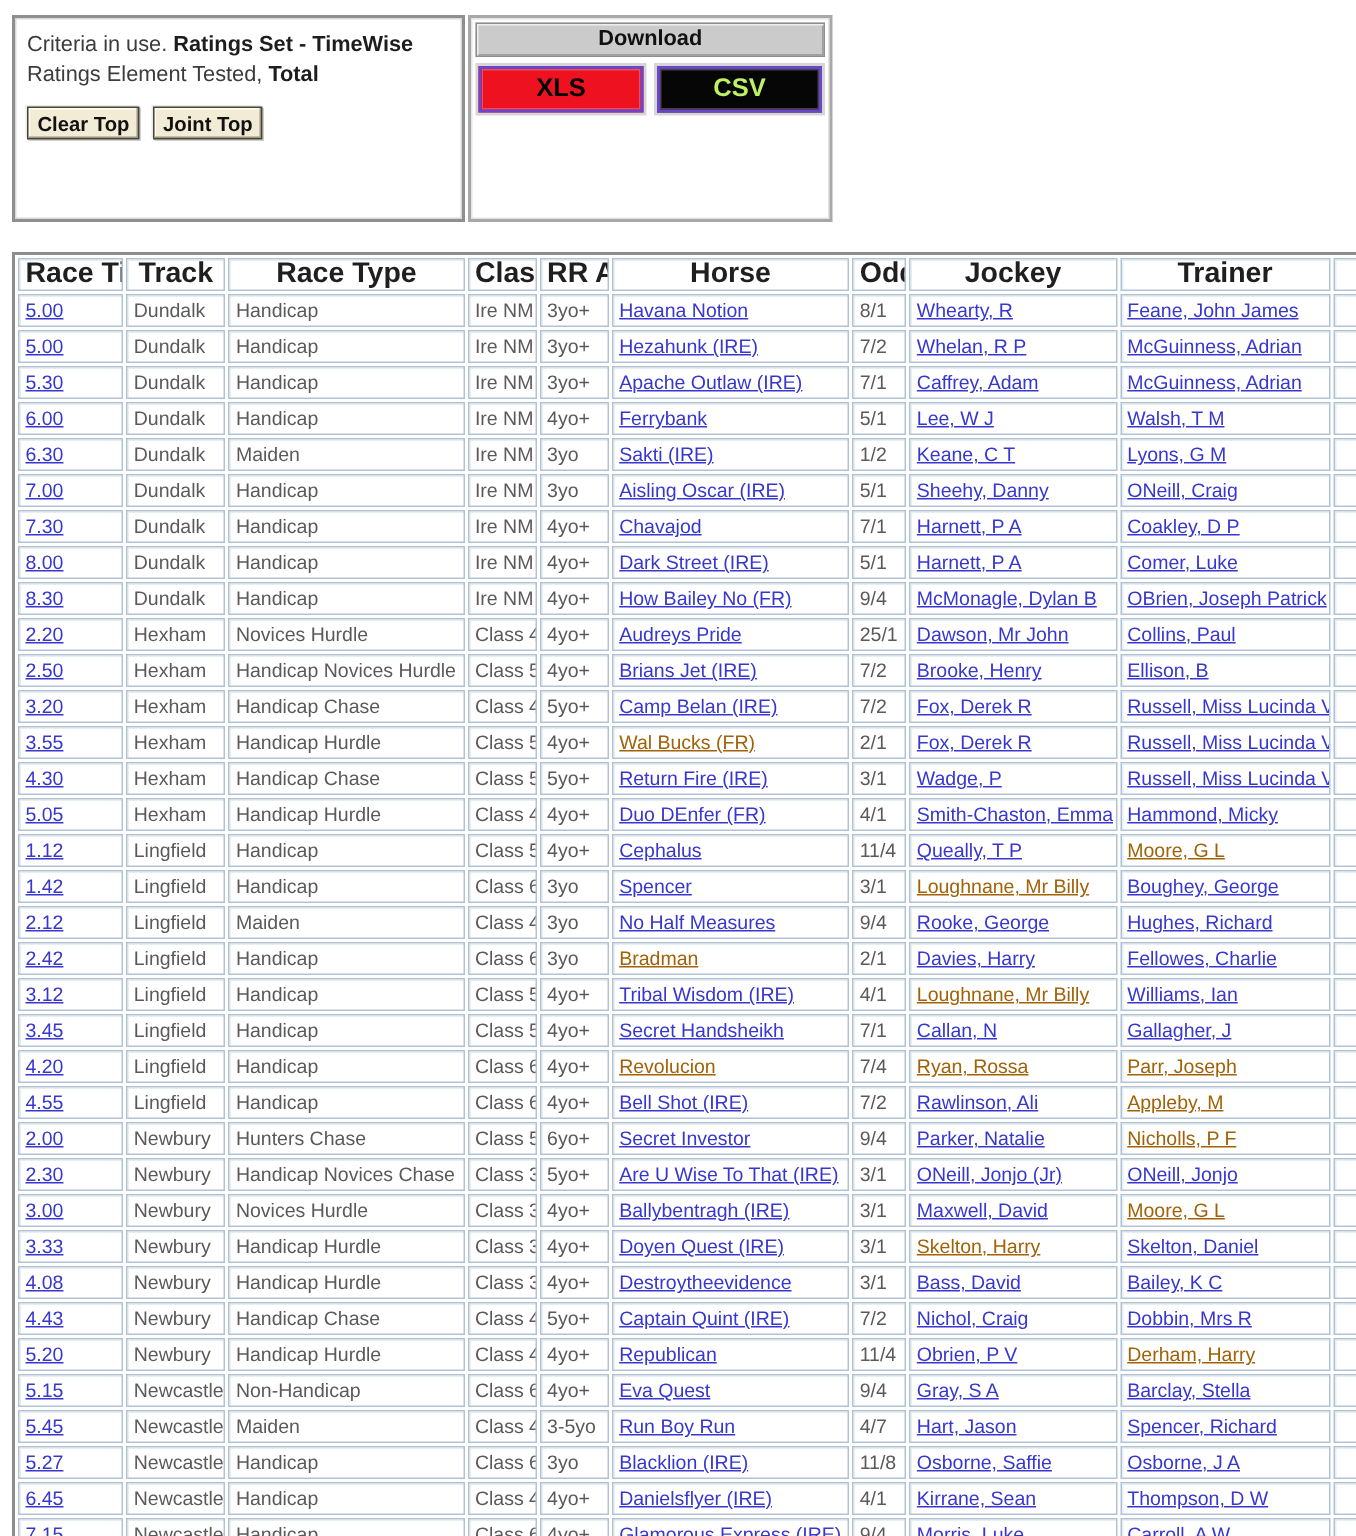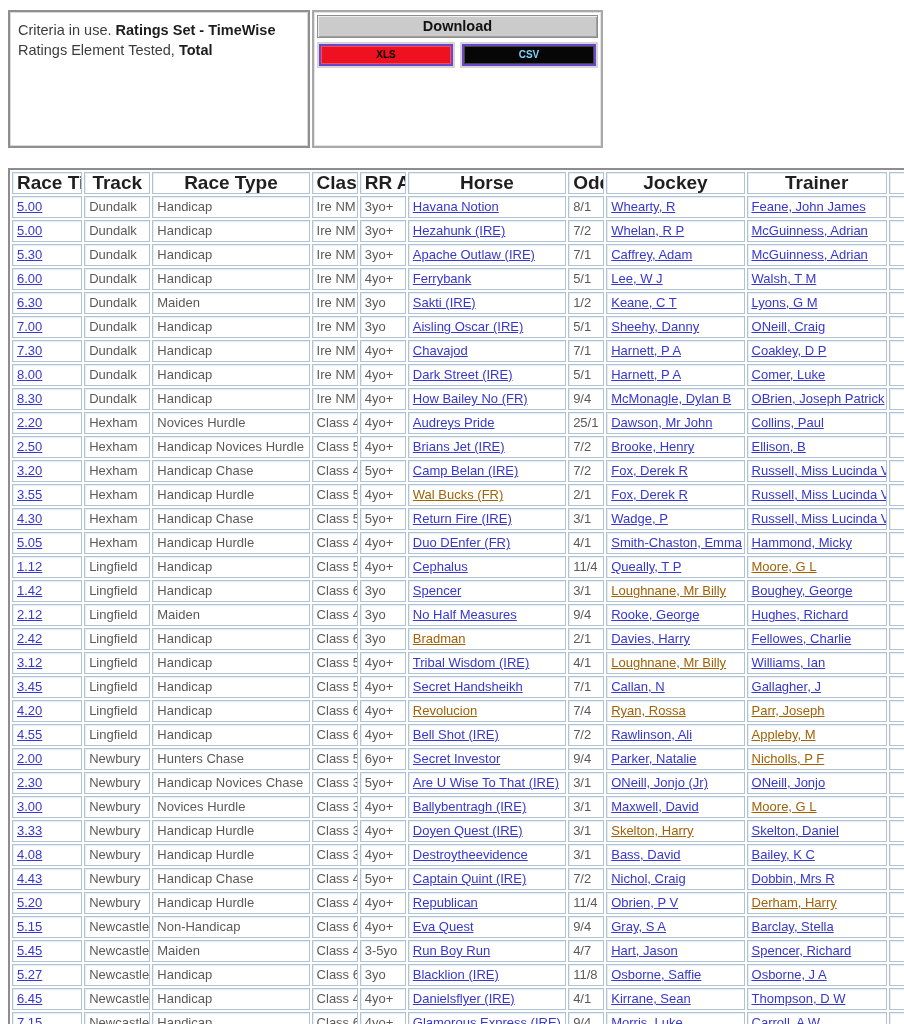--- a/index.html
+++ b/index.html
@@ -27,44 +27,44 @@
   .ui-btn {
     display: inline-block;
     background: #f2ecd6;
     border: 1px solid #45453a;
     box-shadow: inset -1px -1px 0 #9b9480, inset 1px 1px 0 #fffdf0, 1px 1px 0 #cfcfcf, -1px -1px 0 #e9e9e9;
     font-weight: bold; font-size: 13.5px; color: #111;
     padding: 3px 6px 2px 6px; margin-right: 4px;
     cursor: pointer; font-family: "Liberation Sans", sans-serif;
   }
   .download-box {
-    width: 291px; height: 138px;
+    width: 243px; height: 138px;
     margin-left: 2px;
     border: 2px solid #a8a8a8;
     box-shadow: inset 0 0 0 1px #e3e3e3;
     padding: 3px;
   }
   .download-header {
     background: #cbcbcb;
     border: 1px solid #8e8e8e;
     box-shadow: inset 1px 1px 0 #eeeeee, inset -1px -1px 0 #9f9f9f;
     text-align: center; font-weight: bold; font-size: 14.5px; color: #111;
     padding: 2px 0 3px 0;
   }
   .download-btn-row { display: flex; gap: 5px; margin-top: 4px; }
   .dl-btn {
     flex: 1; text-align: center;
-    font-weight: bold; font-size: 10px;
+    font-weight: bold; font-size: 17px;
     padding: 3px 0 4px 0;
     border: 2px solid #6b46c8;
     box-shadow: 0 0 0 2px #d6d6d6, inset 0 0 0 1px rgba(255,255,255,0.25);
     margin: 2px; cursor: pointer;
   }
   .dl-btn.xls { background: #ee1120; color: #000000; }
-  .dl-btn.csv { background: #060606; color: #7dd3fc; }
+  .dl-btn.csv { background: #060606; color: #bef264; }
 
   
   .table-wrap { margin-top: 20px; }
   table.race-table {
     border-collapse: separate; border-spacing: 2px;
     table-layout: fixed;
     border: 2px solid #8d8d8d;
     box-shadow: 1px 1px 0 #cfcfcf;
     background: #ffffff;
     width: 946px; 
@@ -100,20 +100,24 @@
 <body>
 
 <div class="page">
 
   <div class="top-area">
 
     <div class="criteria-box">
       <div class="criteria-text">
         <span>Criteria in use. </span><b>Ratings Set - TimeWise</b><br>
         <span>Ratings Element Tested, </span><b>Total</b>
+      </div>
+      <div class="btn-row">
+        <button class="ui-btn">Clear Top</button>
+        <button class="ui-btn">Joint Top</button>
       </div>
     </div>
 
     <div class="download-box">
       <div class="download-header">Download</div>
       <div class="download-btn-row">
         <div class="dl-btn xls">XLS</div>
         <div class="dl-btn csv">CSV</div>
       </div>
     </div>

